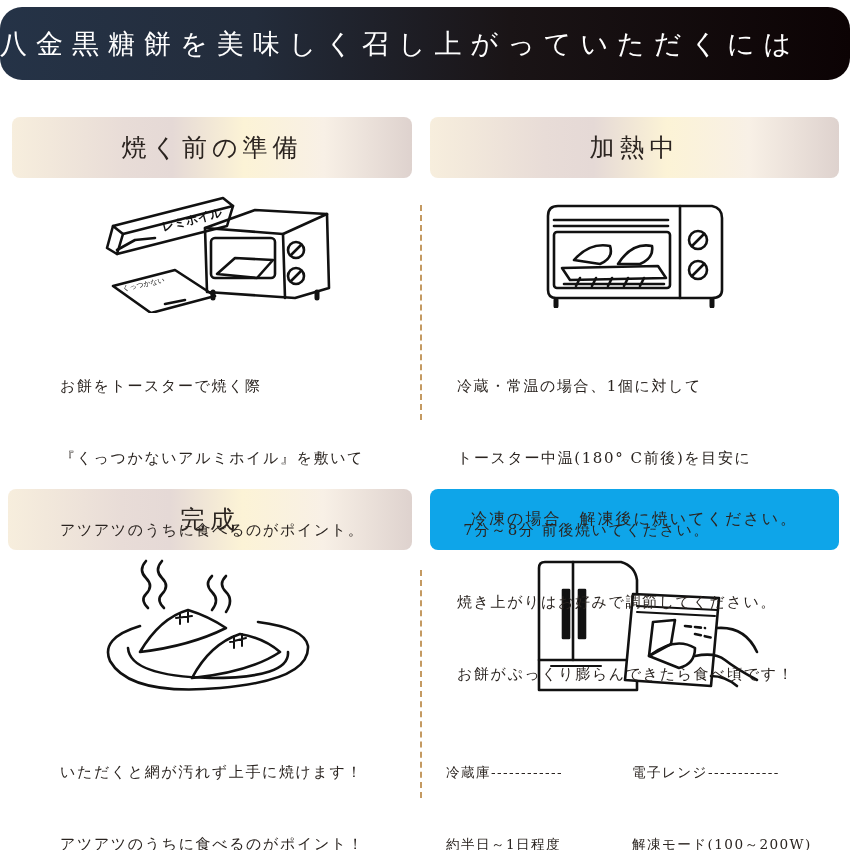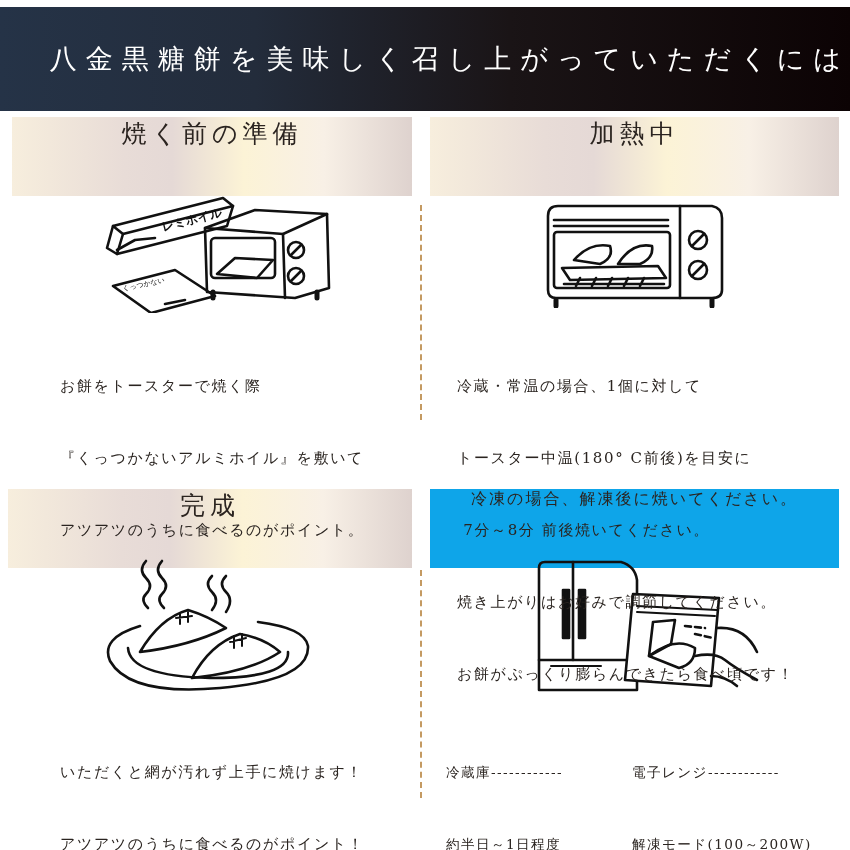--- a/index.html
+++ b/index.html
@@ -1,26 +1,26 @@
 <!DOCTYPE html>
 <html><head>
 <meta charset="utf-8">
 <style>
   html, body { margin: 0; padding: 0; background: #ffffff; }
   body { width: 850px; height: 850px; position: relative; overflow: hidden;
          font-family: "DejaVu Serif", "Liberation Serif", serif; color: #2a2420; }
 
-  .top-banner { position: absolute; left: 0; top: 7px; width: 850px; height: 104px;
+  .top-banner { position: absolute; left: 0; top: 7px; width: 850px; height: 73px;
     background: linear-gradient(90deg, #253347 0%, #232c3b 30%, #1a1416 60%, #0c0304 100%);
-    display: flex; align-items: center; justify-content: flex-end; }
+    display: flex; align-items: center; justify-content: flex-start; border-radius: 22px; }
   .top-banner .title { color: #ffffff; font-size: 27px; letter-spacing: 9px;
     font-family: "DejaVu Serif", "Liberation Serif", serif; white-space: nowrap; }
 
-  .sec-head { position: absolute; height: 79px; display: flex; align-items: flex-start; justify-content: center;
-    background: linear-gradient(90deg, #f7eedd 0%, #e8dcd7 28%, #e5d9d6 40%, #fcf3d6 58%, #f8f0e6 78%, #ded2ce 100%); }
+  .sec-head { position: absolute; height: 61px; display: flex; align-items: center; justify-content: center;
+    background: linear-gradient(90deg, #f7eedd 0%, #e8dcd7 28%, #e5d9d6 40%, #fcf3d6 58%, #f8f0e6 78%, #ded2ce 100%); border-radius: 8px; }
   .sec-head .label { font-size: 25px; letter-spacing: 5px; color: #2b2420; }
   .sec-head.freeze { background: #0ea5e9; }
   .sec-head.freeze .label { font-size: 16px; letter-spacing: 2px; }
 
   .divider { position: absolute; left: 420px; width: 0; border-left: 2px dashed #c49a62; }
 
   .illus { position: absolute; }
   .body-text { position: absolute; font-size: 15px; line-height: 24px; letter-spacing: 1.6px; white-space: pre; }
   .info-col { position: absolute; font-size: 13.6px; line-height: 24px; letter-spacing: 1.4px; white-space: pre; }
 </style>

